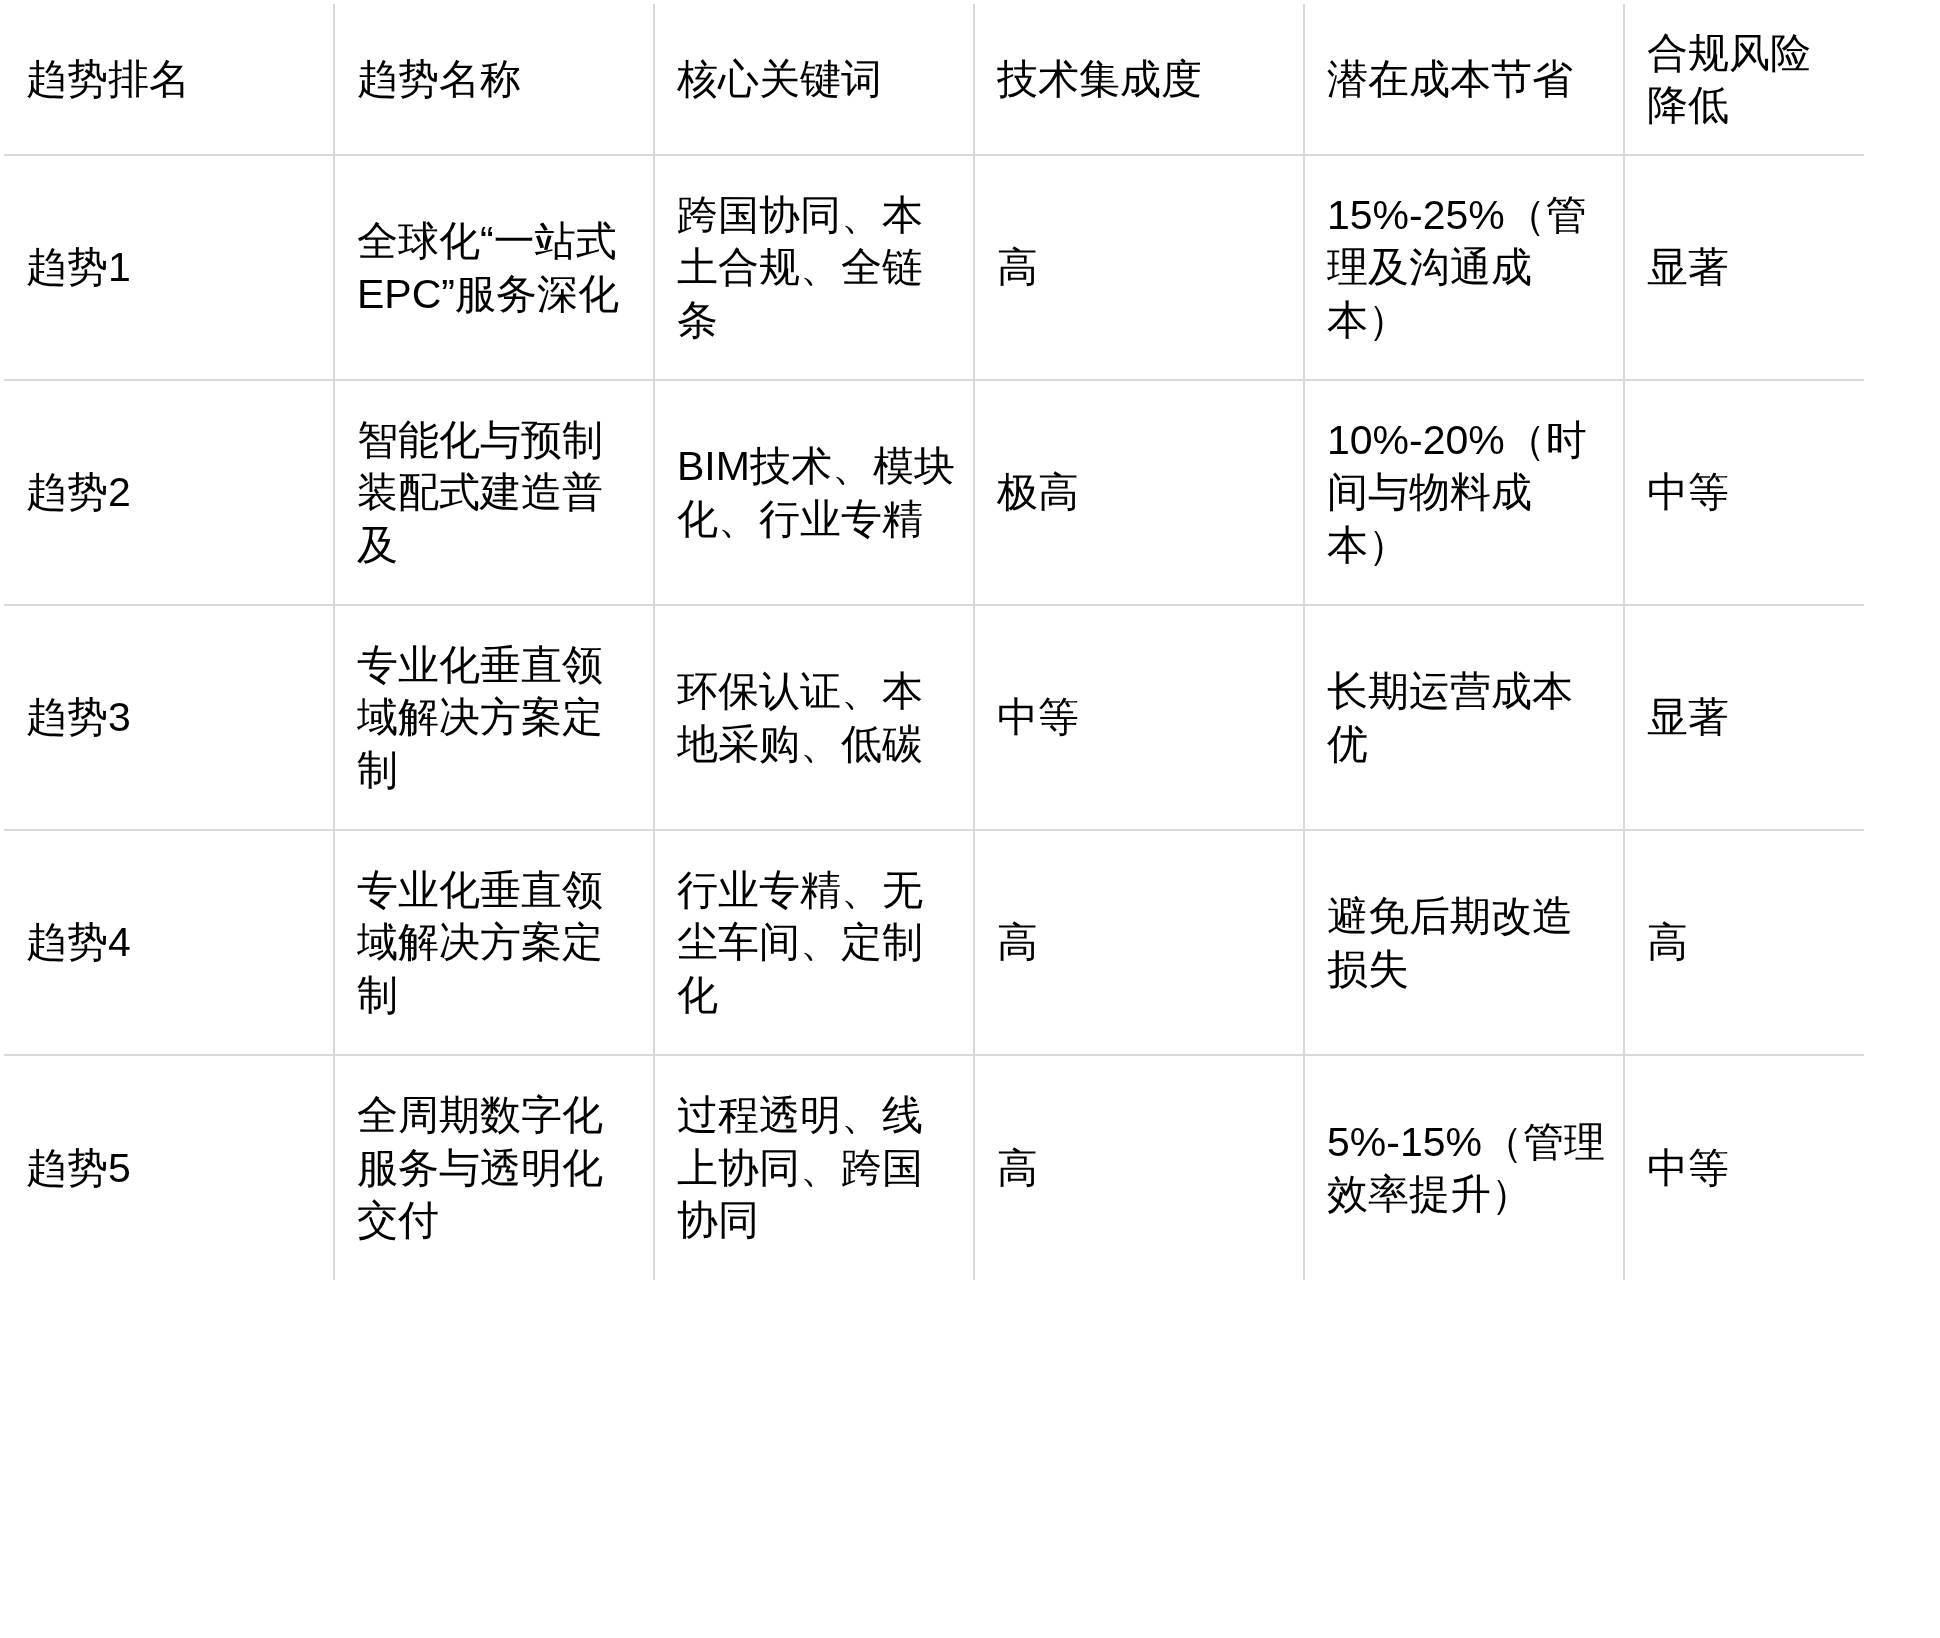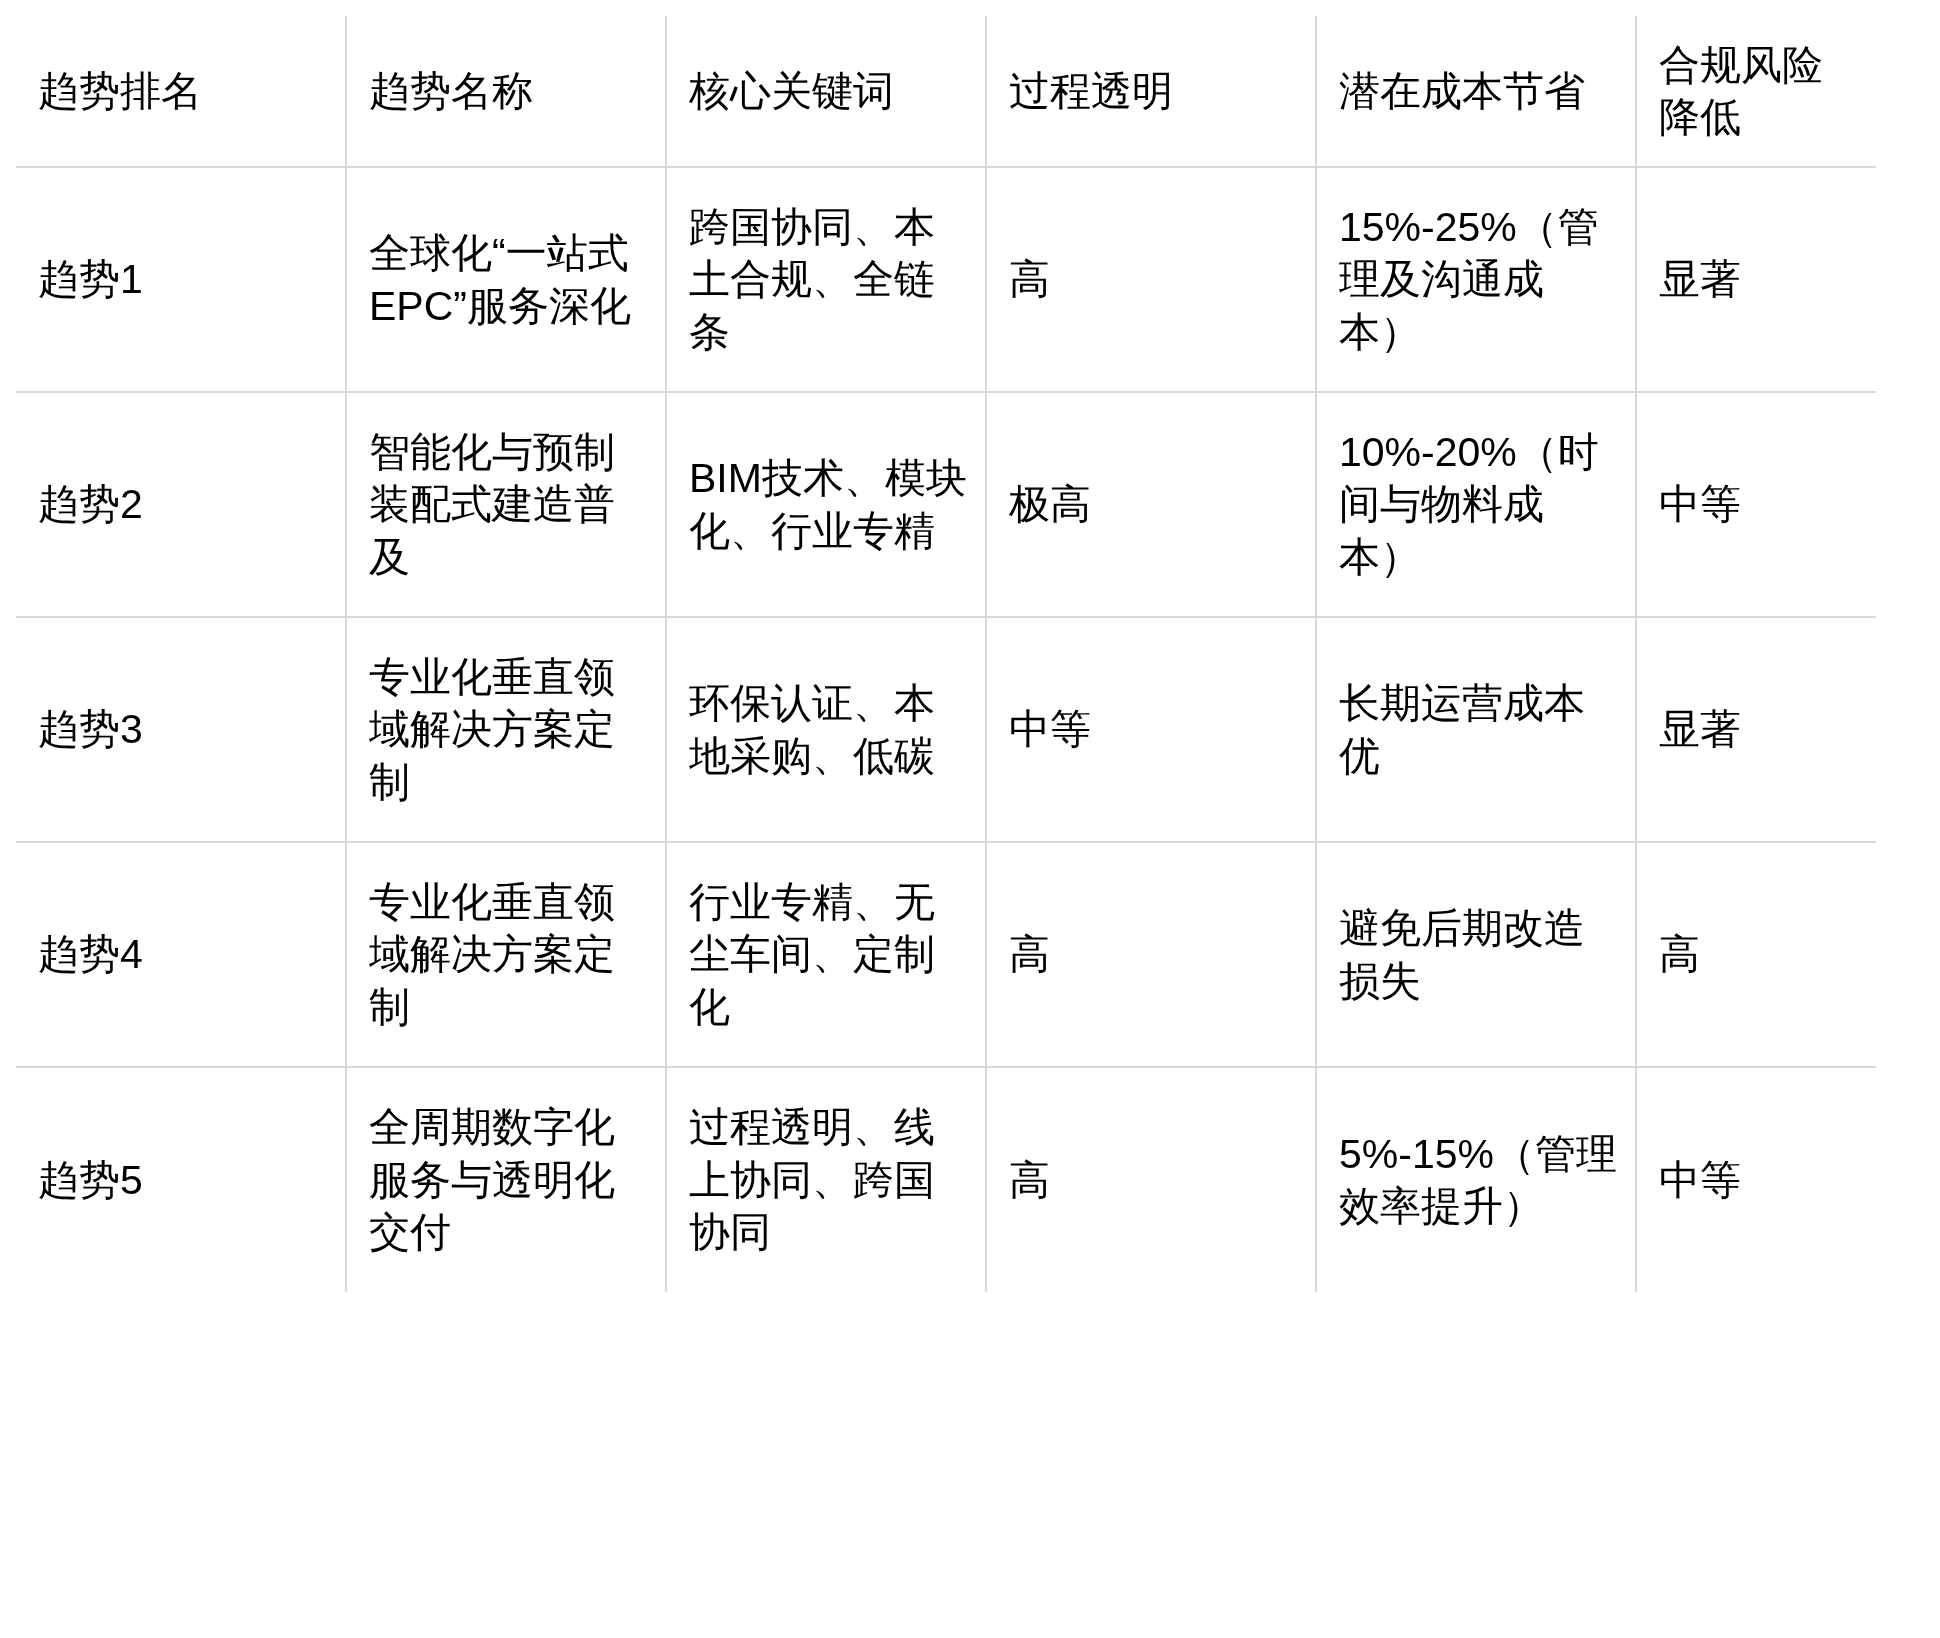--- a/index.html
+++ b/index.html
@@ -9,21 +9,21 @@
   }
   body {
     width: 1940px;
     height: 1638px;
     font-family: "Liberation Sans", sans-serif;
     color: #000000;
   }
   .table-wrap {
     width: 1728px;
     box-sizing: border-box;
-    padding: 16px;
+    padding: 4px;
   }
   table.trend-table {
     border-collapse: collapse;
     width: 1860px;
     margin: 0;
     table-layout: fixed;
   }
   table.trend-table col.c0 { width: 330px; }
   table.trend-table col.c1 { width: 320px; }
   table.trend-table col.c2 { width: 320px; }
@@ -76,21 +76,21 @@
         <col class="c2">
         <col class="c3">
         <col class="c4">
         <col class="c5">
     </colgroup>
     <thead>
       <tr>
         <th>趋势排名</th>
         <th>趋势名称</th>
         <th>核心关键词</th>
-        <th>过程透明</th>
+        <th>技术集成度</th>
         <th>潜在成本节省</th>
         <th>合规风险降低</th>
       </tr>
     </thead>
     <tbody>
       <tr>
         <td class="rank-cell">趋势1</td>
         <td>全球化“一站式EPC”服务深化</td>
         <td>跨国协同、本土合规、全链条</td>
         <td>高</td>

